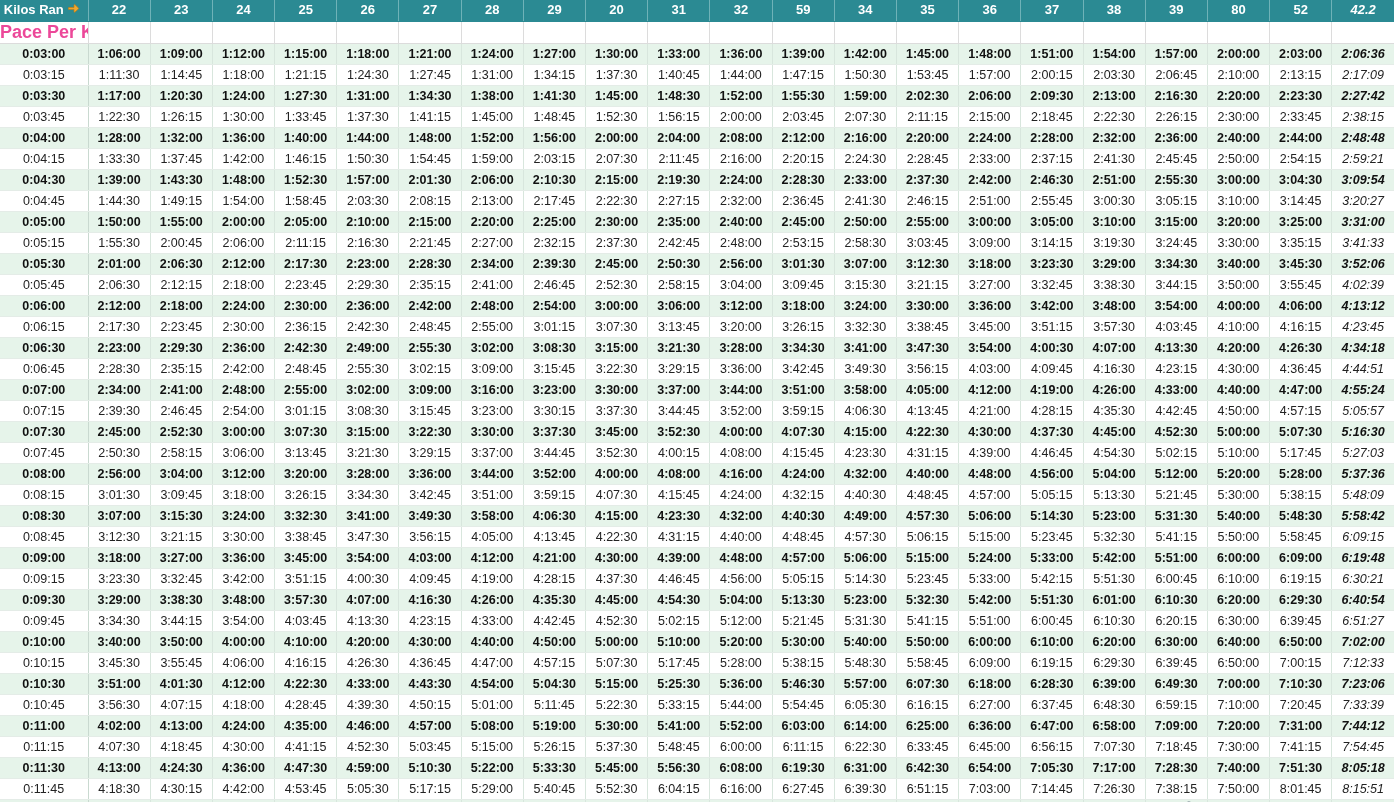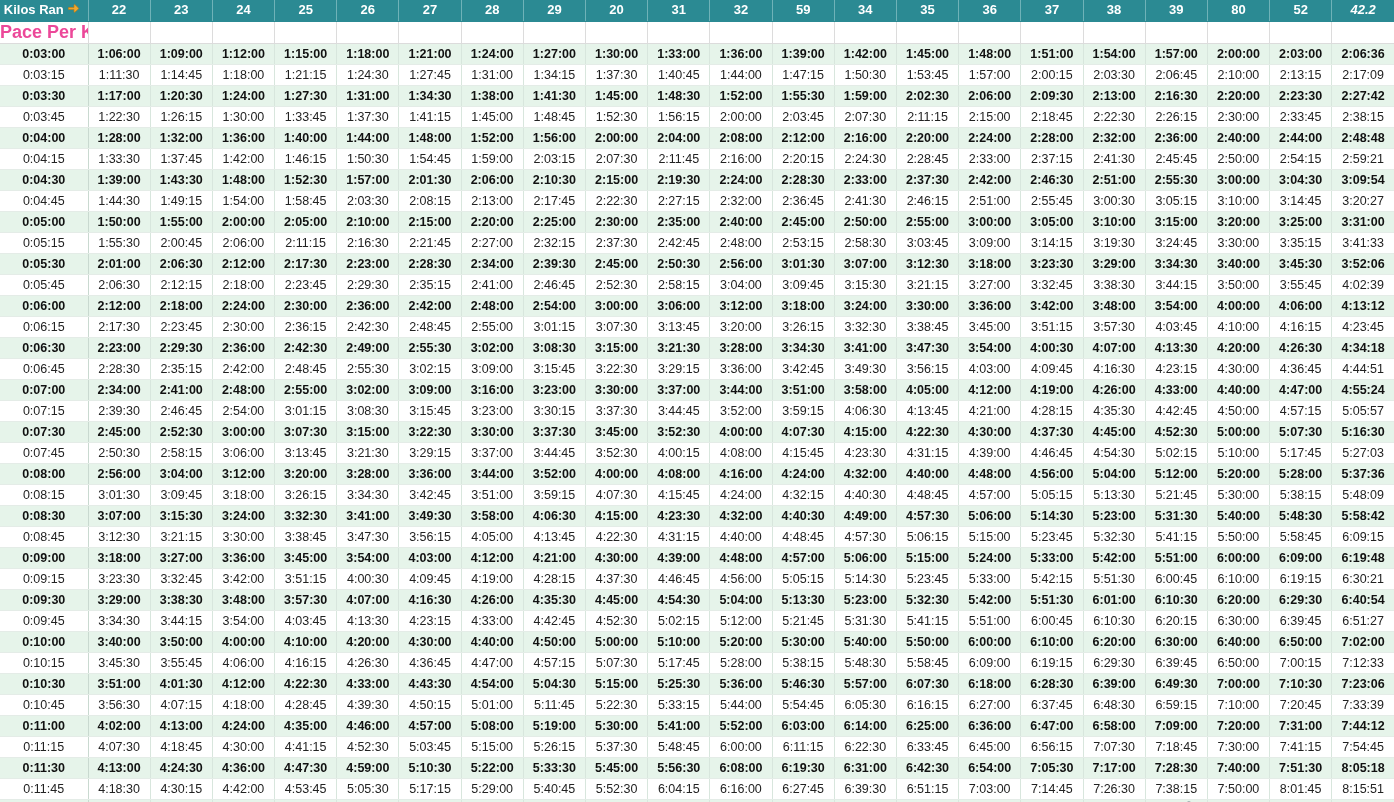--- a/index.html
+++ b/index.html
@@ -87,21 +87,21 @@
     font-weight: normal;
     color: #222222;
   }
   tbody td {
     border-right: 1px solid #d8e6dd;
     border-bottom: 1px solid #e4ece7;
     font-size: 12.5px;
     height: 19.6px;
     line-height: 19.6px;
   }
-  tbody td:last-child { border-right: none; }
+  tbody td:last-child { border-right: none; font-style: italic; }
   tbody td.pace-col {
     border-right: 1px solid #c9d9d0;
   }
   
   .footer {
     flex: 1;
     position: relative;
     background: #ffffff;
   }
   .footer-inner {

